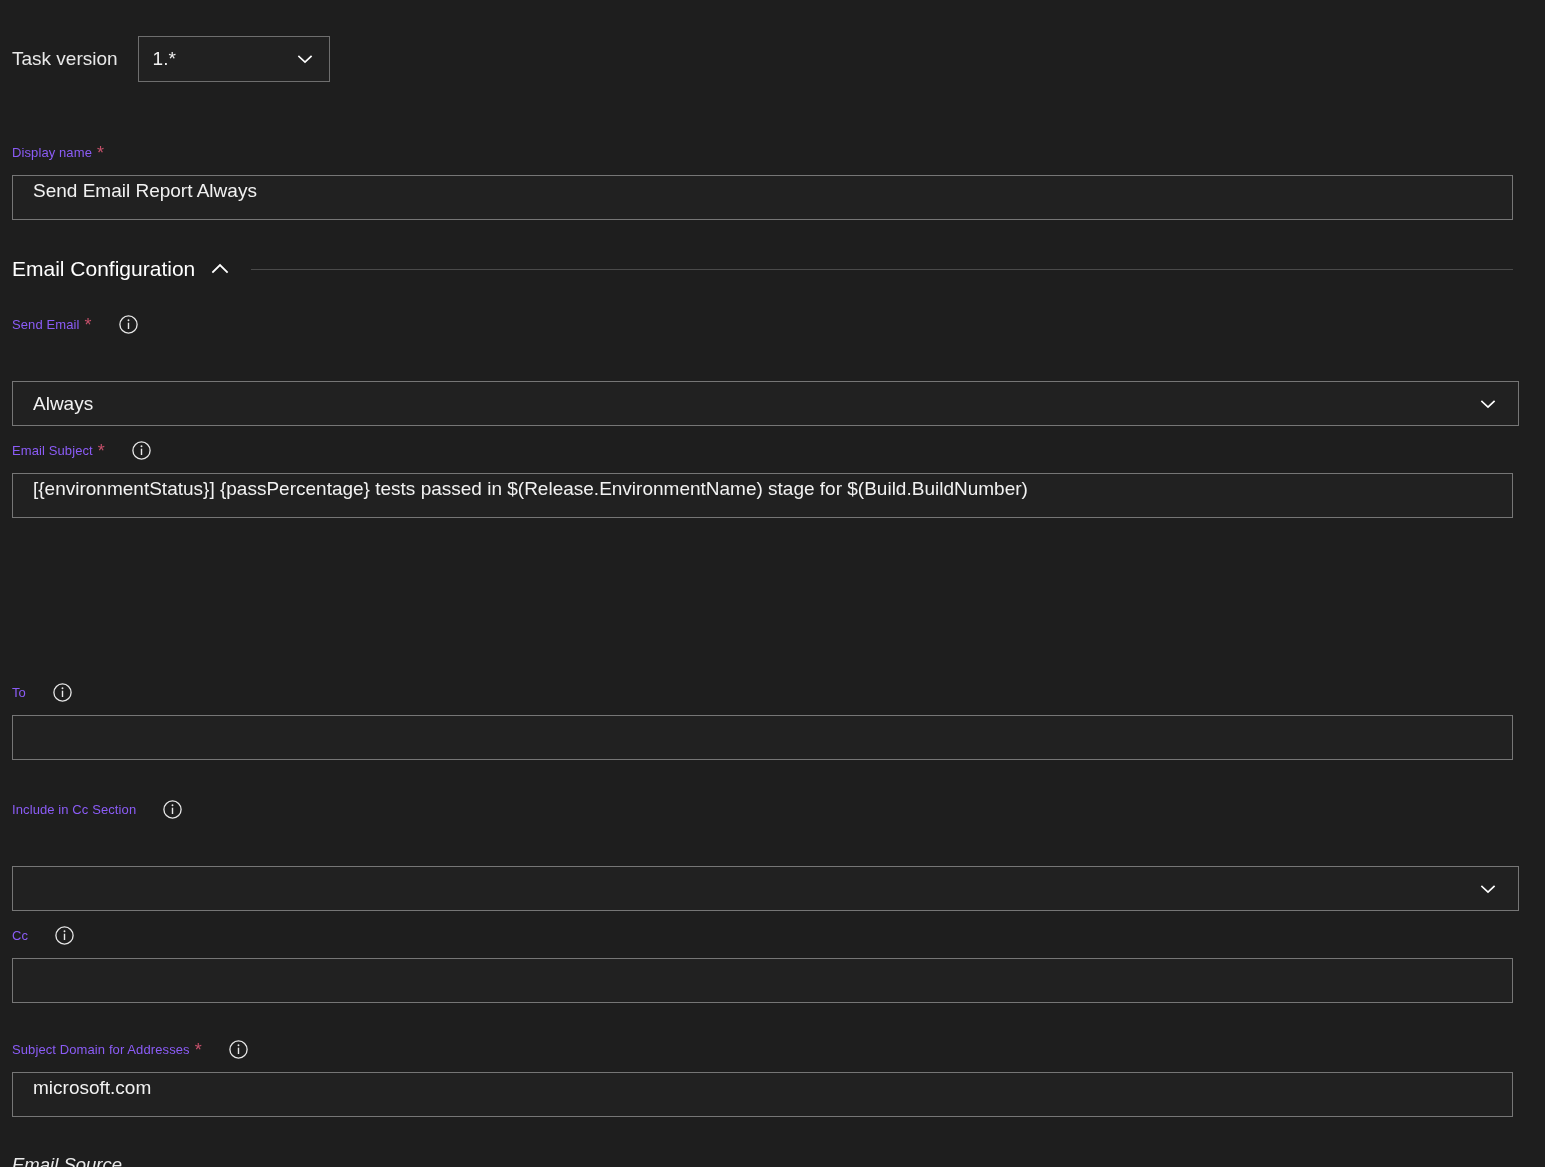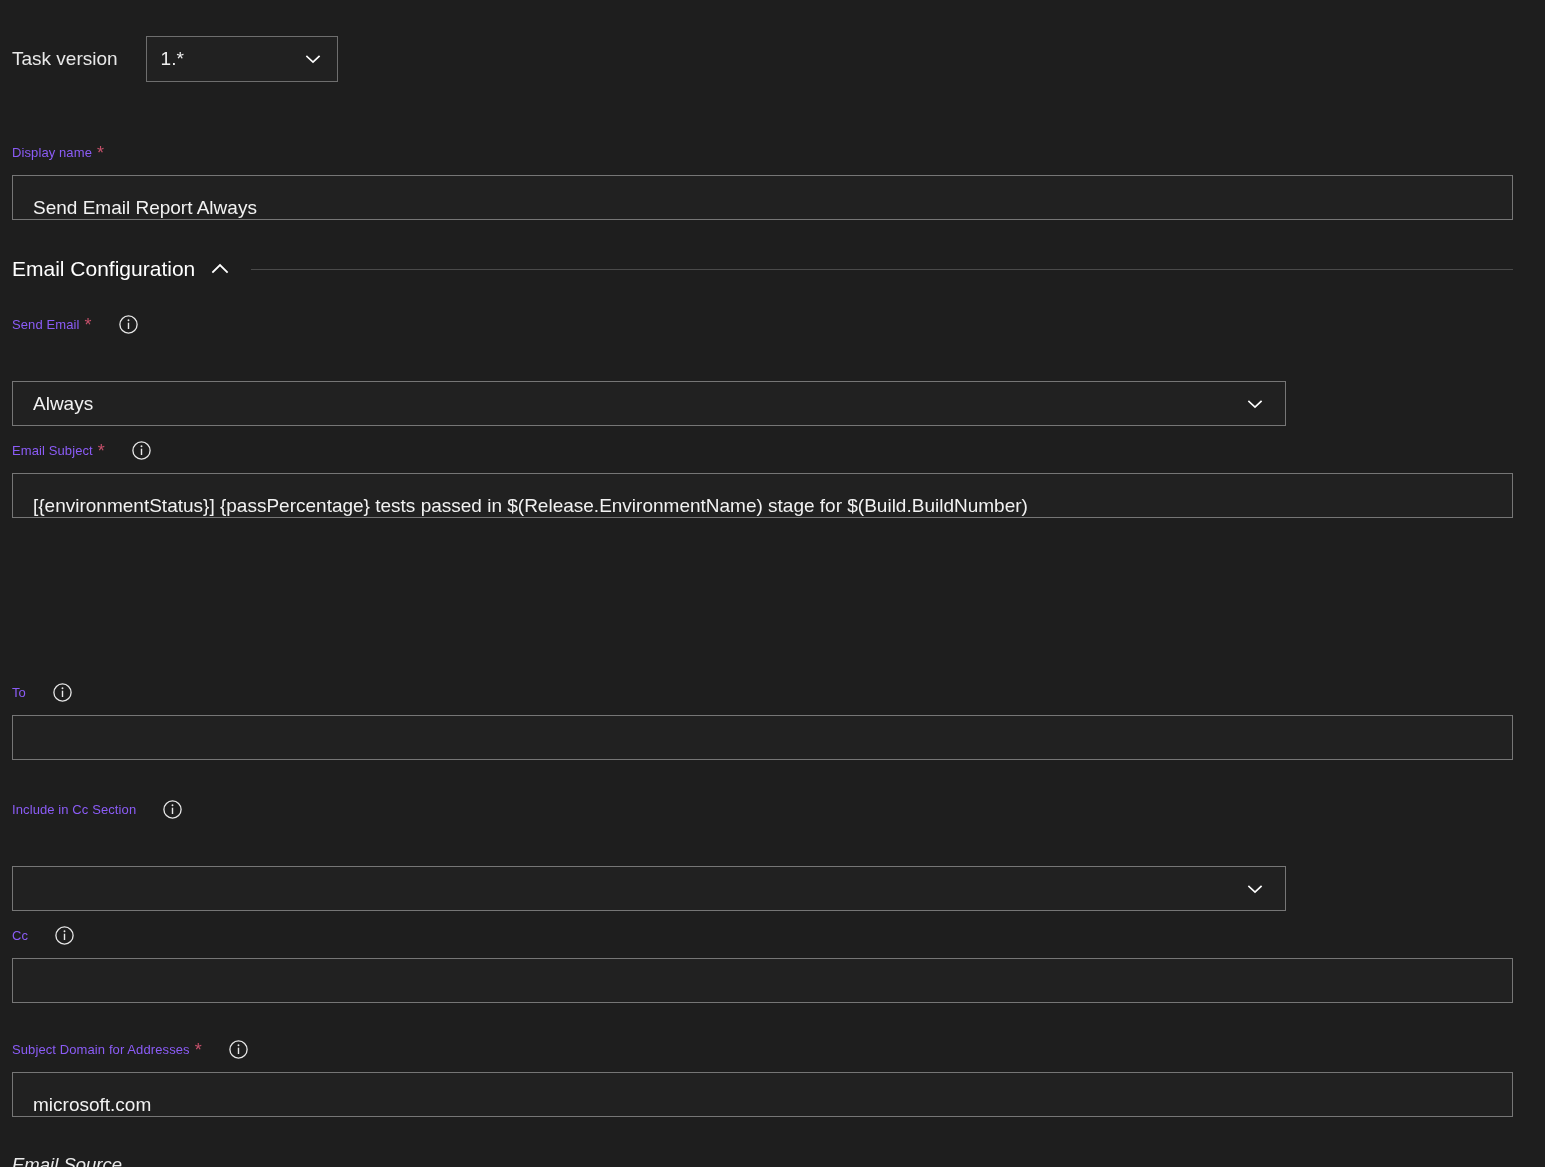--- a/index.html
+++ b/index.html
@@ -32,21 +32,21 @@
     left: 12px;
     top: 36px;
     display: flex;
     align-items: center;
     height: 46px;
   }
   .taskversion-label {
     font-size: 19px;
     color: #e8e8e8;
     line-height: 46px;
-    margin-right: 28px;
+    margin-right: 20px;
     white-space: nowrap;
   }
   .taskversion-select {
     width: 192px;
     height: 46px;
     border: 1px solid #6e6e6e;
     background: #212121;
     display: flex;
     align-items: center;
     justify-content: space-between;
@@ -95,32 +95,32 @@
     flex: 0 0 auto;
   }
   .info-icon svg { display: block; }
 
   .text-input {
     width: 1501px;
     height: 45px;
     border: 1px solid #767676;
     background: #212121;
     display: flex;
-    align-items: flex-end;
+    align-items: flex-start;
     padding: 4px 14px 0 20px;
     font-size: 19px;
     color: #f2f2f2;
     white-space: nowrap;
     overflow: hidden;
     cursor: text;
   }
   .text-input.empty { color: #9a9a9a; }
 
   .combo {
-    width: 1274px;
+    width: 1507px;
     height: 45px;
     border: 1px solid #767676;
     background: #212121;
     display: flex;
     align-items: center;
     justify-content: space-between;
     padding: 0 18px 0 20px;
     font-size: 19px;
     color: #f2f2f2;
     cursor: pointer;

